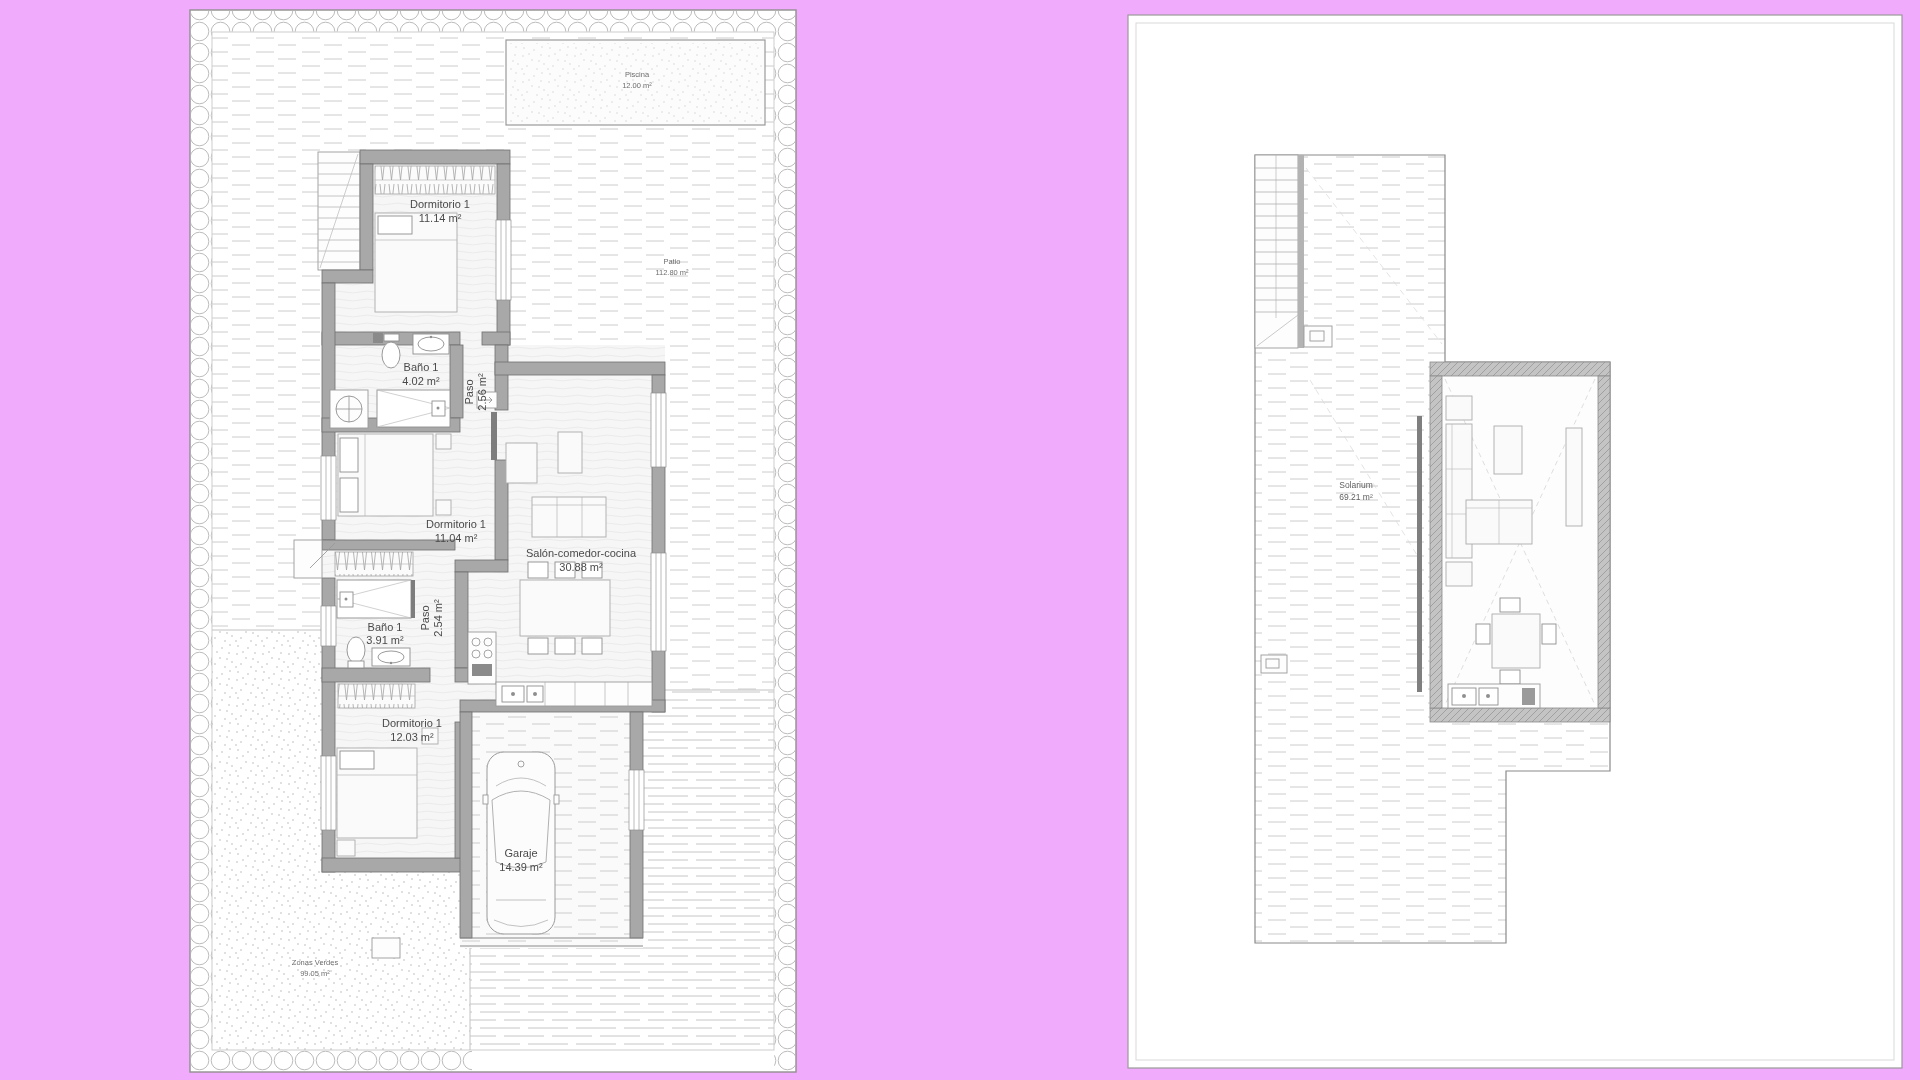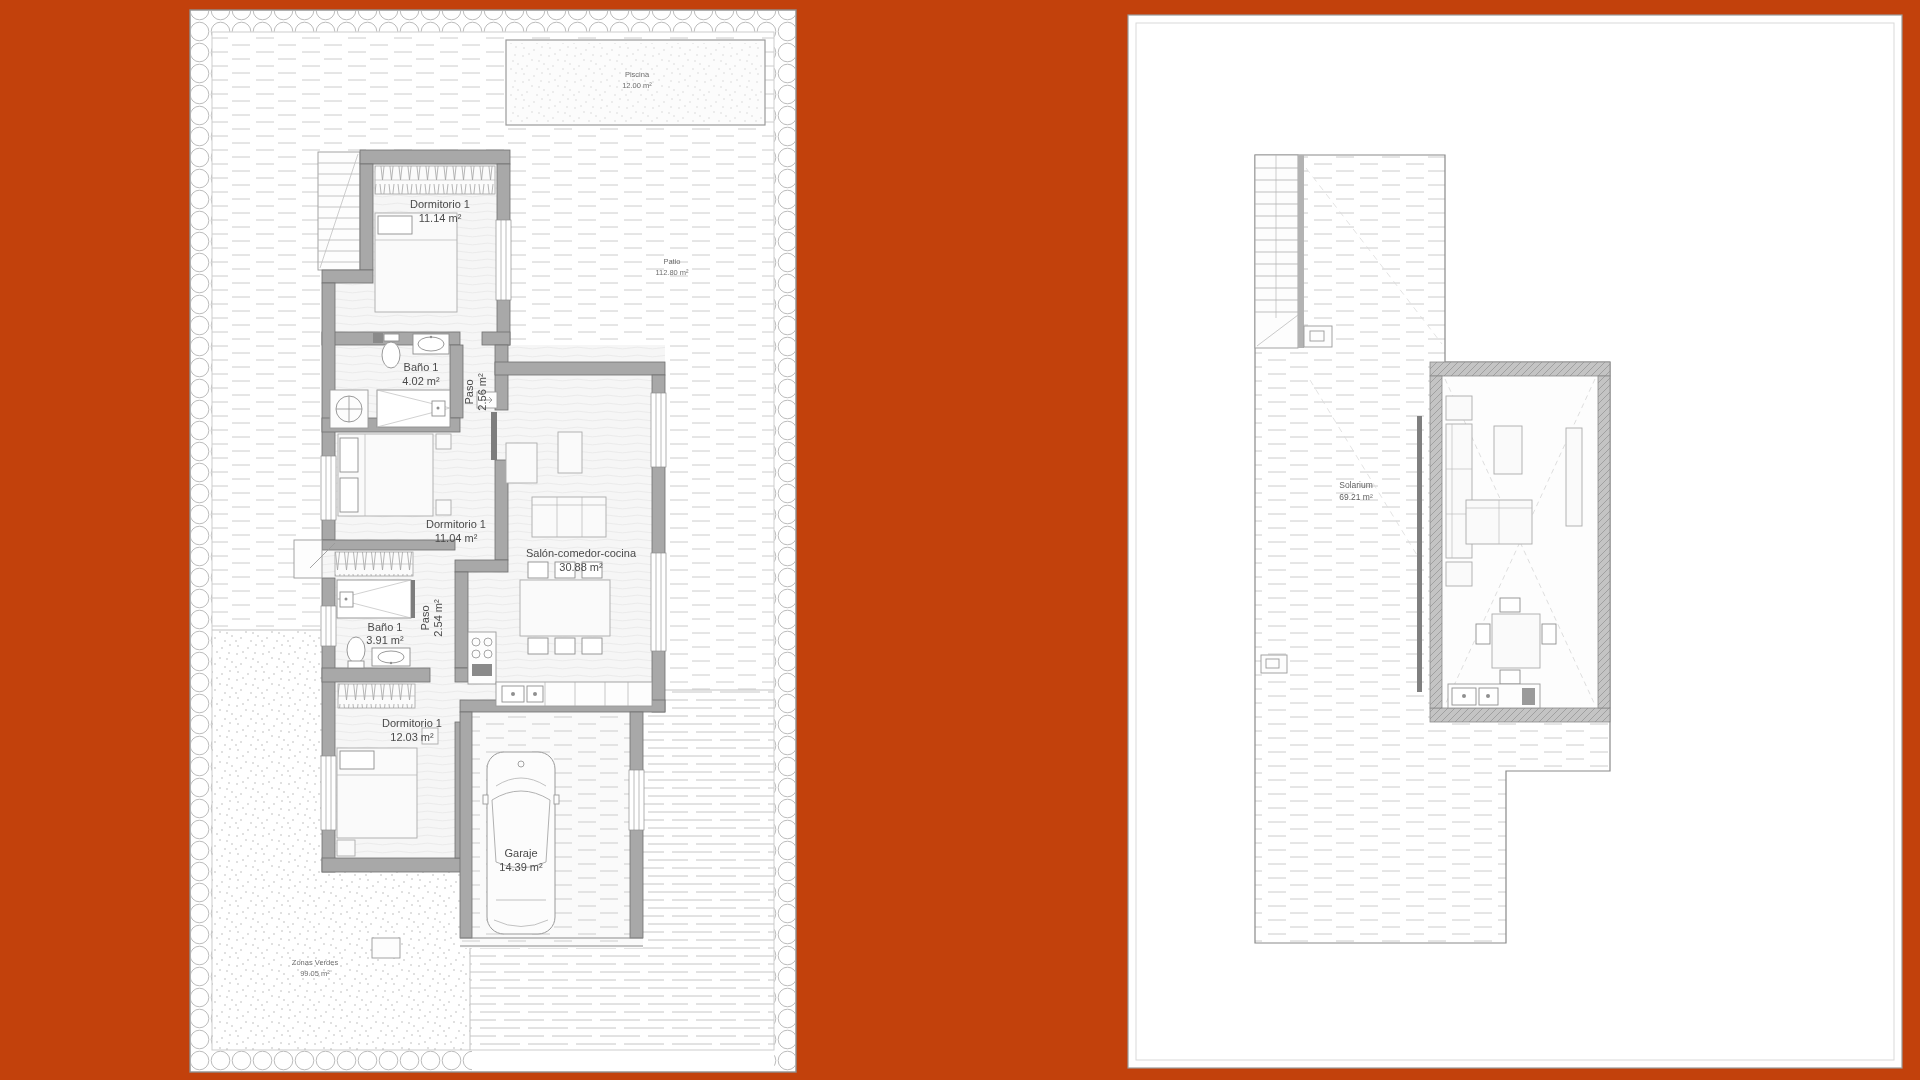--- a/index.html
+++ b/index.html
@@ -1,16 +1,16 @@
 <!DOCTYPE html>
 <html><head>
 <meta charset="utf-8">
 <style>
   html,body{margin:0;padding:0;background:#ffffff;}
-  .stage{position:relative;width:1920px;height:1080px;background:#c2410c;overflow:hidden;}
+  .stage{position:relative;width:1920px;height:1080px;background:#f0abfc;overflow:hidden;}
   svg{position:absolute;left:0;top:0;}
   text{font-family:"Liberation Sans","DejaVu Sans",sans-serif;fill:#4a4a4a;}
   .lbl{font-size:11px;text-anchor:middle;}
   .lbl-sm{font-size:7.5px;text-anchor:middle;fill:#6d6d6d;}
   .lbl-med{font-size:8.5px;text-anchor:middle;fill:#5e5e5e;}
   .wall{fill:#a8a8a8;stroke:#6f6f6f;stroke-width:0.8;}
   .fino{fill:#fdfdfd;stroke:#9a9a9a;stroke-width:0.9;}
   .furn{fill:#fafafa;stroke:#ababab;stroke-width:0.9;}
   .fixt{fill:#ffffff;stroke:#8f8f8f;stroke-width:0.9;}
   .win{fill:#ffffff;stroke:#8f8f8f;stroke-width:0.7;}

